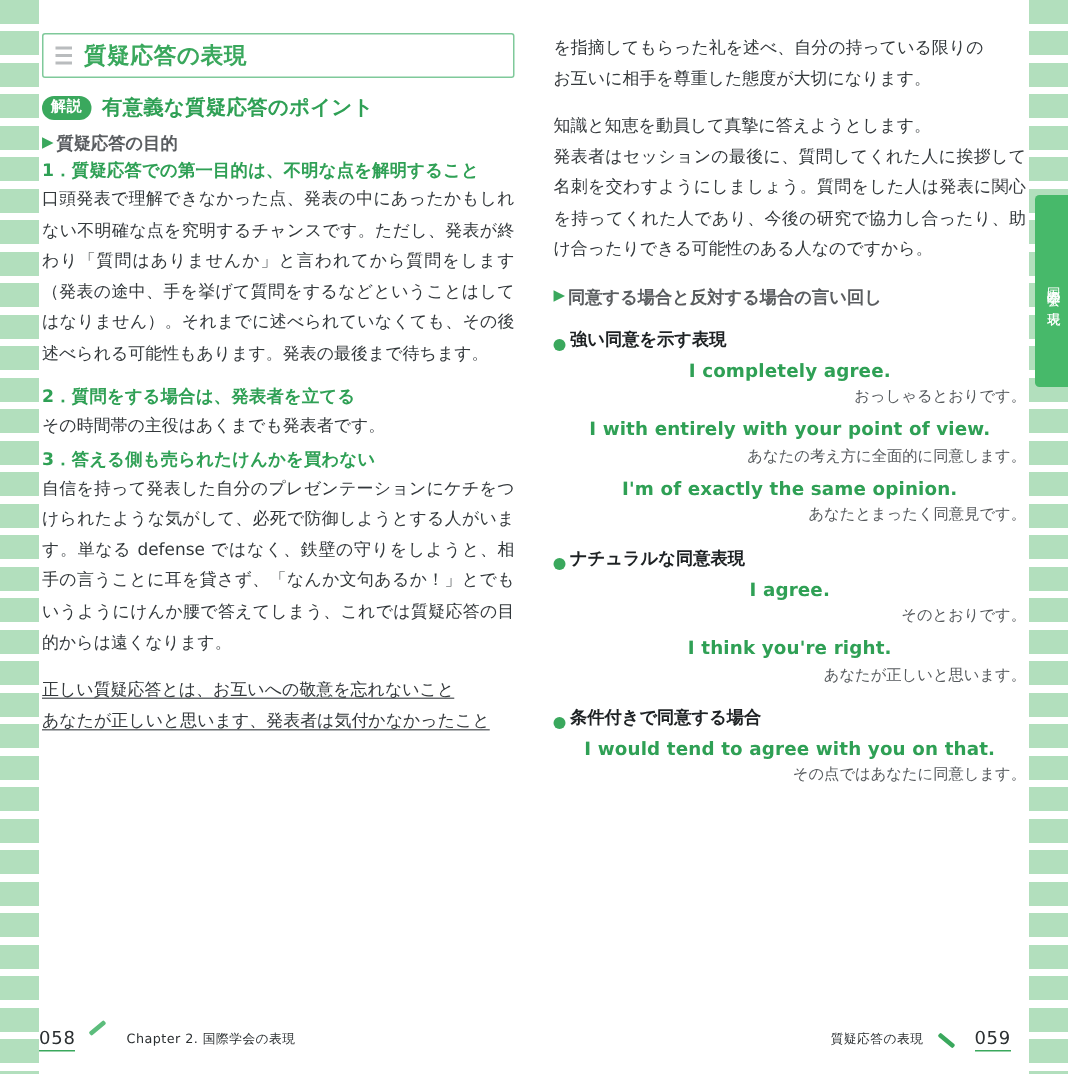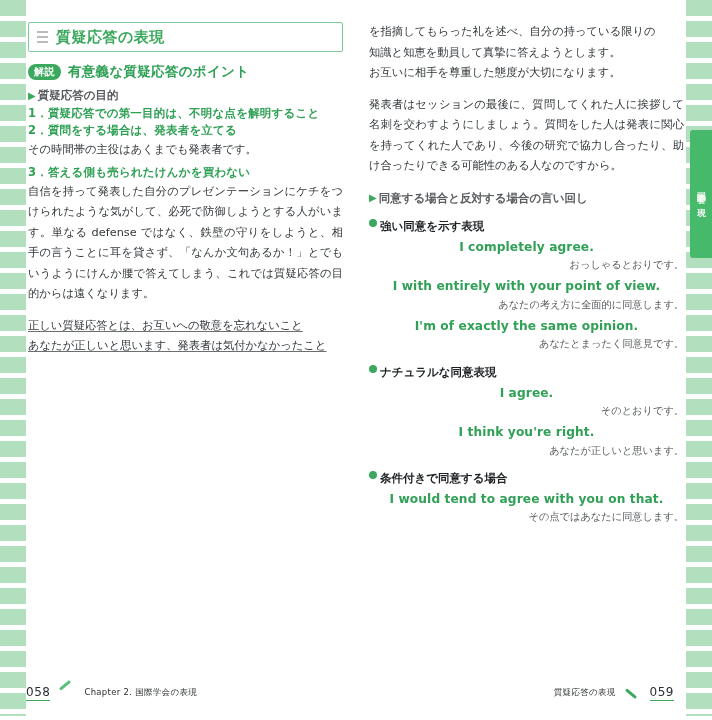--- a/index.html
+++ b/index.html
@@ -183,21 +183,21 @@
     text-underline-offset: 2px;
   }
 
   
   .circ-heading {
     font-size: 11.5px;
     font-weight: bold;
     color: #1d2123;
     margin: 13px 0 4px 0;
     display: flex;
-    align-items: flex-start;
+    align-items: flex-end;
   }
   .circ-heading .dot {
     width: 8px; height: 8px;
     border-radius: 50%;
     background: #3aa85d;
     margin-right: 3px;
     flex: none;
   }
 
   
@@ -293,36 +293,37 @@
         <span class="badge">解説</span>
         <span class="bh-text">有意義な質疑応答のポイント</span>
       </div>
 
       <div class="tri-heading">
         <span class="tri">▶</span>
         <span>質疑応答の目的</span>
       </div>
 
       <h3 class="num-heading">1．質疑応答での第一目的は、不明な点を解明すること</h3>
+      <p class="body">口頭発表で理解できなかった点、発表の中にあったかもしれない不明確な点を究明するチャンスです。ただし、発表が終わり「質問はありませんか」と言われてから質問をします（発表の途中、手を挙げて質問をするなどということはしてはなりません）。それまでに述べられていなくても、その後述べられる可能性もあります。発表の最後まで待ちます。</p>
 
       <h3 class="num-heading">2．質問をする場合は、発表者を立てる</h3>
       <p class="body tight">その時間帯の主役はあくまでも発表者です。</p>
 
       <h3 class="num-heading">3．答える側も売られたけんかを買わない</h3>
       <p class="body">自信を持って発表した自分のプレゼンテーションにケチをつけられたような気がして、必死で防御しようとする人がいます。単なる defense ではなく、鉄壁の守りをしようと、相手の言うことに耳を貸さず、「なんか文句あるか！」とでもいうようにけんか腰で答えてしまう、これでは質疑応答の目的からは遠くなります。</p>
 
       <div class="underlined">正しい質疑応答とは、お互いへの敬意を忘れないこと</div>
       <div class="underlined">あなたが正しいと思います、発表者は気付かなかったこと</div>
     </div>
 
     <div class="col">
 
       <p class="body nogap">を指摘してもらった礼を述べ、自分の持っている限りの</p>
+      <p class="body">お互いに相手を尊重した態度が大切になります。</p>
       <p class="body nogap">知識と知恵を動員して真摯に答えようとします。</p>
-      <p class="body">お互いに相手を尊重した態度が大切になります。</p>
 
       <p class="body">発表者はセッションの最後に、質問してくれた人に挨拶して名刺を交わすようにしましょう。質問をした人は発表に関心を持ってくれた人であり、今後の研究で協力し合ったり、助け合ったりできる可能性のある人なのですから。</p>
 
       <div class="tri-heading" style="margin-top:14px;">
         <span class="tri">▶</span>
         <span>同意する場合と反対する場合の言い回し</span>
       </div>
 
       <div class="circ-heading">
         <span class="dot"></span>

